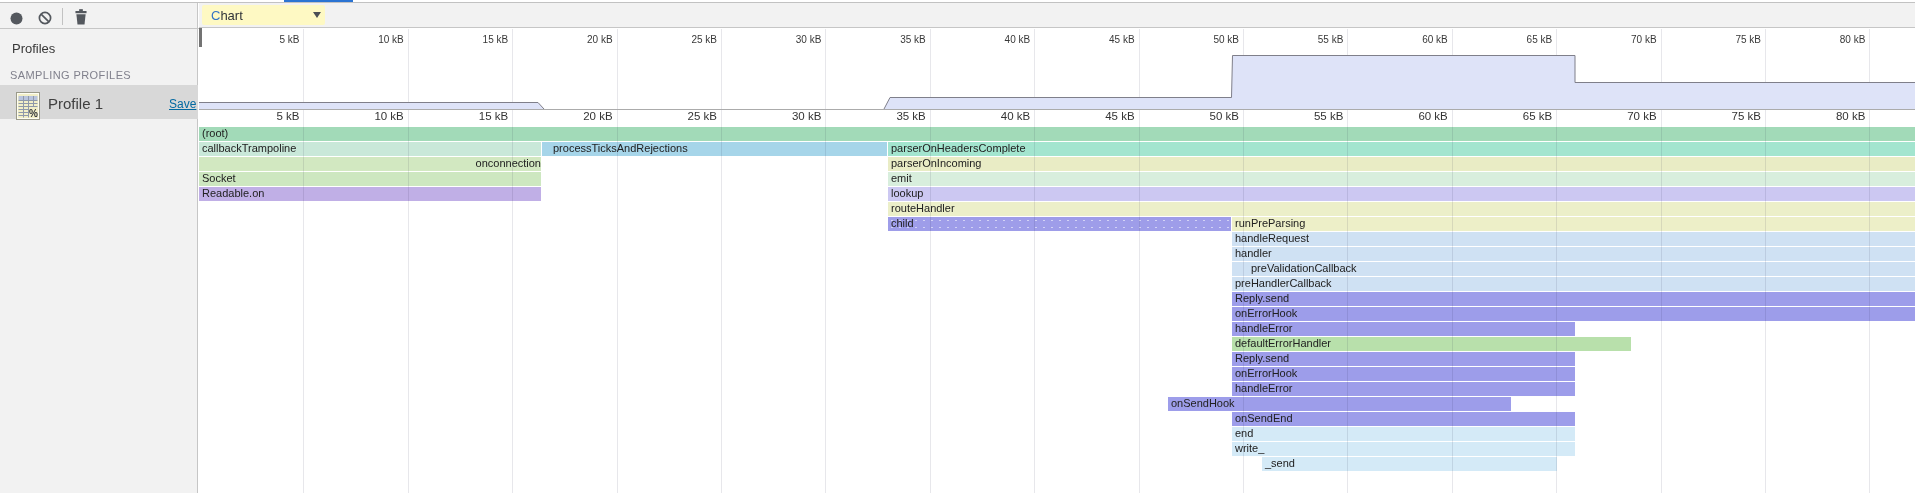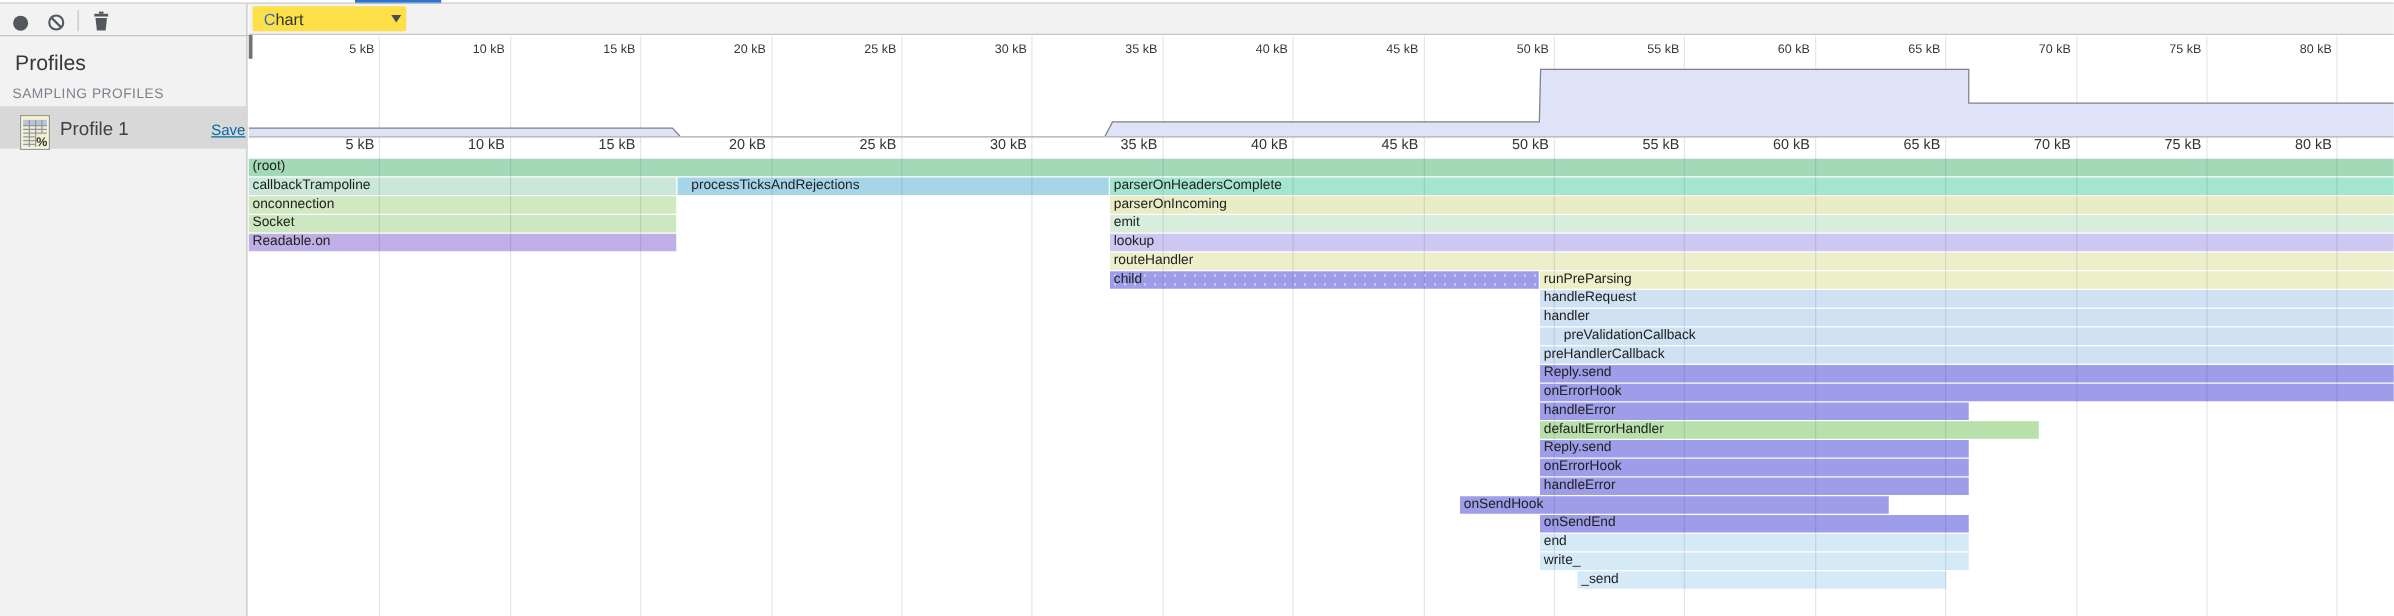--- a/index.html
+++ b/index.html
@@ -4,28 +4,28 @@
 *{margin:0;padding:0;box-sizing:border-box}
 html,body{width:1915px;height:493px;overflow:hidden;background:#fff;
  font-family:"Liberation Sans",sans-serif;}
 .abs{position:absolute}
 
 #topline{position:absolute;left:0;top:2px;width:1915px;height:1px;background:#c2c2c2}
 #bluetab{position:absolute;left:284px;top:0;width:69px;height:4px;background:#2b74d3}
 
 #sidebar{position:absolute;left:0;top:3px;width:198px;height:490px;background:#f2f2f2;border-right:1px solid #c6c6c6}
 #sbline{position:absolute;left:0;top:28px;width:199px;height:1px;background:#c6c6c6}
-#profiles{position:absolute;left:12px;top:41px;font-size:17px;color:#383838}
+#profiles{position:absolute;left:12px;top:41px;font-size:13px;color:#383838}
 #sampling{position:absolute;left:10px;top:69px;font-size:11px;color:#80808c;letter-spacing:0.4px}
 #selrow{position:absolute;left:0;top:85px;width:198px;height:34px;background:#d8d8d8}
 #pname{position:absolute;left:48px;top:95px;font-size:15px;color:#404040}
 #save{position:absolute;left:169px;top:97px;font-size:12px;color:#0369a1;text-decoration:underline}
 
 #toolbar{position:absolute;left:199px;top:3px;width:1716px;height:25px;background:#f2f2f2;border-bottom:1px solid #c6c6c6}
-#chartsel{position:absolute;left:202px;top:5px;width:123px;height:20px;background:#fde047;border-radius:2px;}
+#chartsel{position:absolute;left:202px;top:5px;width:123px;height:20px;background:#fef9c3;border-radius:2px;}
 #chartsel .txt{position:absolute;left:9px;top:3px;font-size:13px;color:#2f3338}
 #chartsel .txt .c{color:#3273c5}
 #chartsel .tri{position:absolute;right:4px;top:7px;width:0;height:0;border-left:4.5px solid transparent;border-right:4.5px solid transparent;border-top:6.5px solid #4a4e54}
 
 #ovthumb{position:absolute;left:199px;top:28px;width:3px;height:19px;background:#737373}
 #ovbottom{position:absolute;left:199px;top:109px;width:1716px;height:1px;background:#ababab}
 .gl{position:absolute;width:1px;background:rgba(40,40,70,0.11)}
 .lt{position:absolute;width:72px;text-align:right;font-size:10px;color:#383838}
 .lb{position:absolute;width:72px;text-align:right;font-size:11.5px;color:#333333}
 
@@ -138,21 +138,21 @@
 <div class="lb" style="left:1375.8px;top:110px">60 kB</div>
 <div class="lb" style="left:1480.2px;top:110px">65 kB</div>
 <div class="lb" style="left:1584.6px;top:110px">70 kB</div>
 <div class="lb" style="left:1689.0px;top:110px">75 kB</div>
 <div class="lb" style="left:1793.4px;top:110px">80 kB</div>
 
 <div class="bar" style="left:199px;top:127px;width:1716px;background-color:#a2dab8;">(root)</div>
 <div class="bar" style="left:199px;top:142px;width:342px;background-color:#c9e8d9;">callbackTrampoline</div>
 <div class="bar" style="left:542px;top:142px;width:345px;background-color:#a6d5e9;padding-left:11px;">processTicksAndRejections</div>
 <div class="bar" style="left:888px;top:142px;width:1027px;background-color:#a3e5cf;">parserOnHeadersComplete</div>
-<div class="bar" style="left:199px;top:157px;width:342px;background-color:#d2e8c1;">onconnection</div>
+<div class="bar" style="left:199px;top:157px;width:342px;background-color:#d2e8c1;text-align:right;">onconnection</div>
 <div class="bar" style="left:888px;top:157px;width:1027px;background-color:#e9ecc5;">parserOnIncoming</div>
 <div class="bar" style="left:199px;top:172px;width:342px;background-color:#cde7c0;">Socket</div>
 <div class="bar" style="left:888px;top:172px;width:1027px;background-color:#d8eedd;">emit</div>
 <div class="bar" style="left:199px;top:187px;width:342px;background-color:#c0afe6;">Readable.on</div>
 <div class="bar" style="left:888px;top:187px;width:1027px;background-color:#ccc8f2;">lookup</div>
 <div class="bar" style="left:888px;top:202px;width:1027px;background-color:#ecefc9;">routeHandler</div>
 <div class="bar" style="left:888px;top:217px;width:343px;background-color:#9e9de9;background-image:radial-gradient(circle,rgba(255,255,255,0.55) 0.7px,rgba(255,255,255,0) 1.1px);background-size:8px 7px;">child</div>
 <div class="bar" style="left:1232px;top:217px;width:683px;background-color:#edefc8;">runPreParsing</div>
 <div class="bar" style="left:1232px;top:232px;width:683px;background-color:#cfe1f3;">handleRequest</div>
 <div class="bar" style="left:1232px;top:247px;width:683px;background-color:#cfe1f3;">handler</div>

